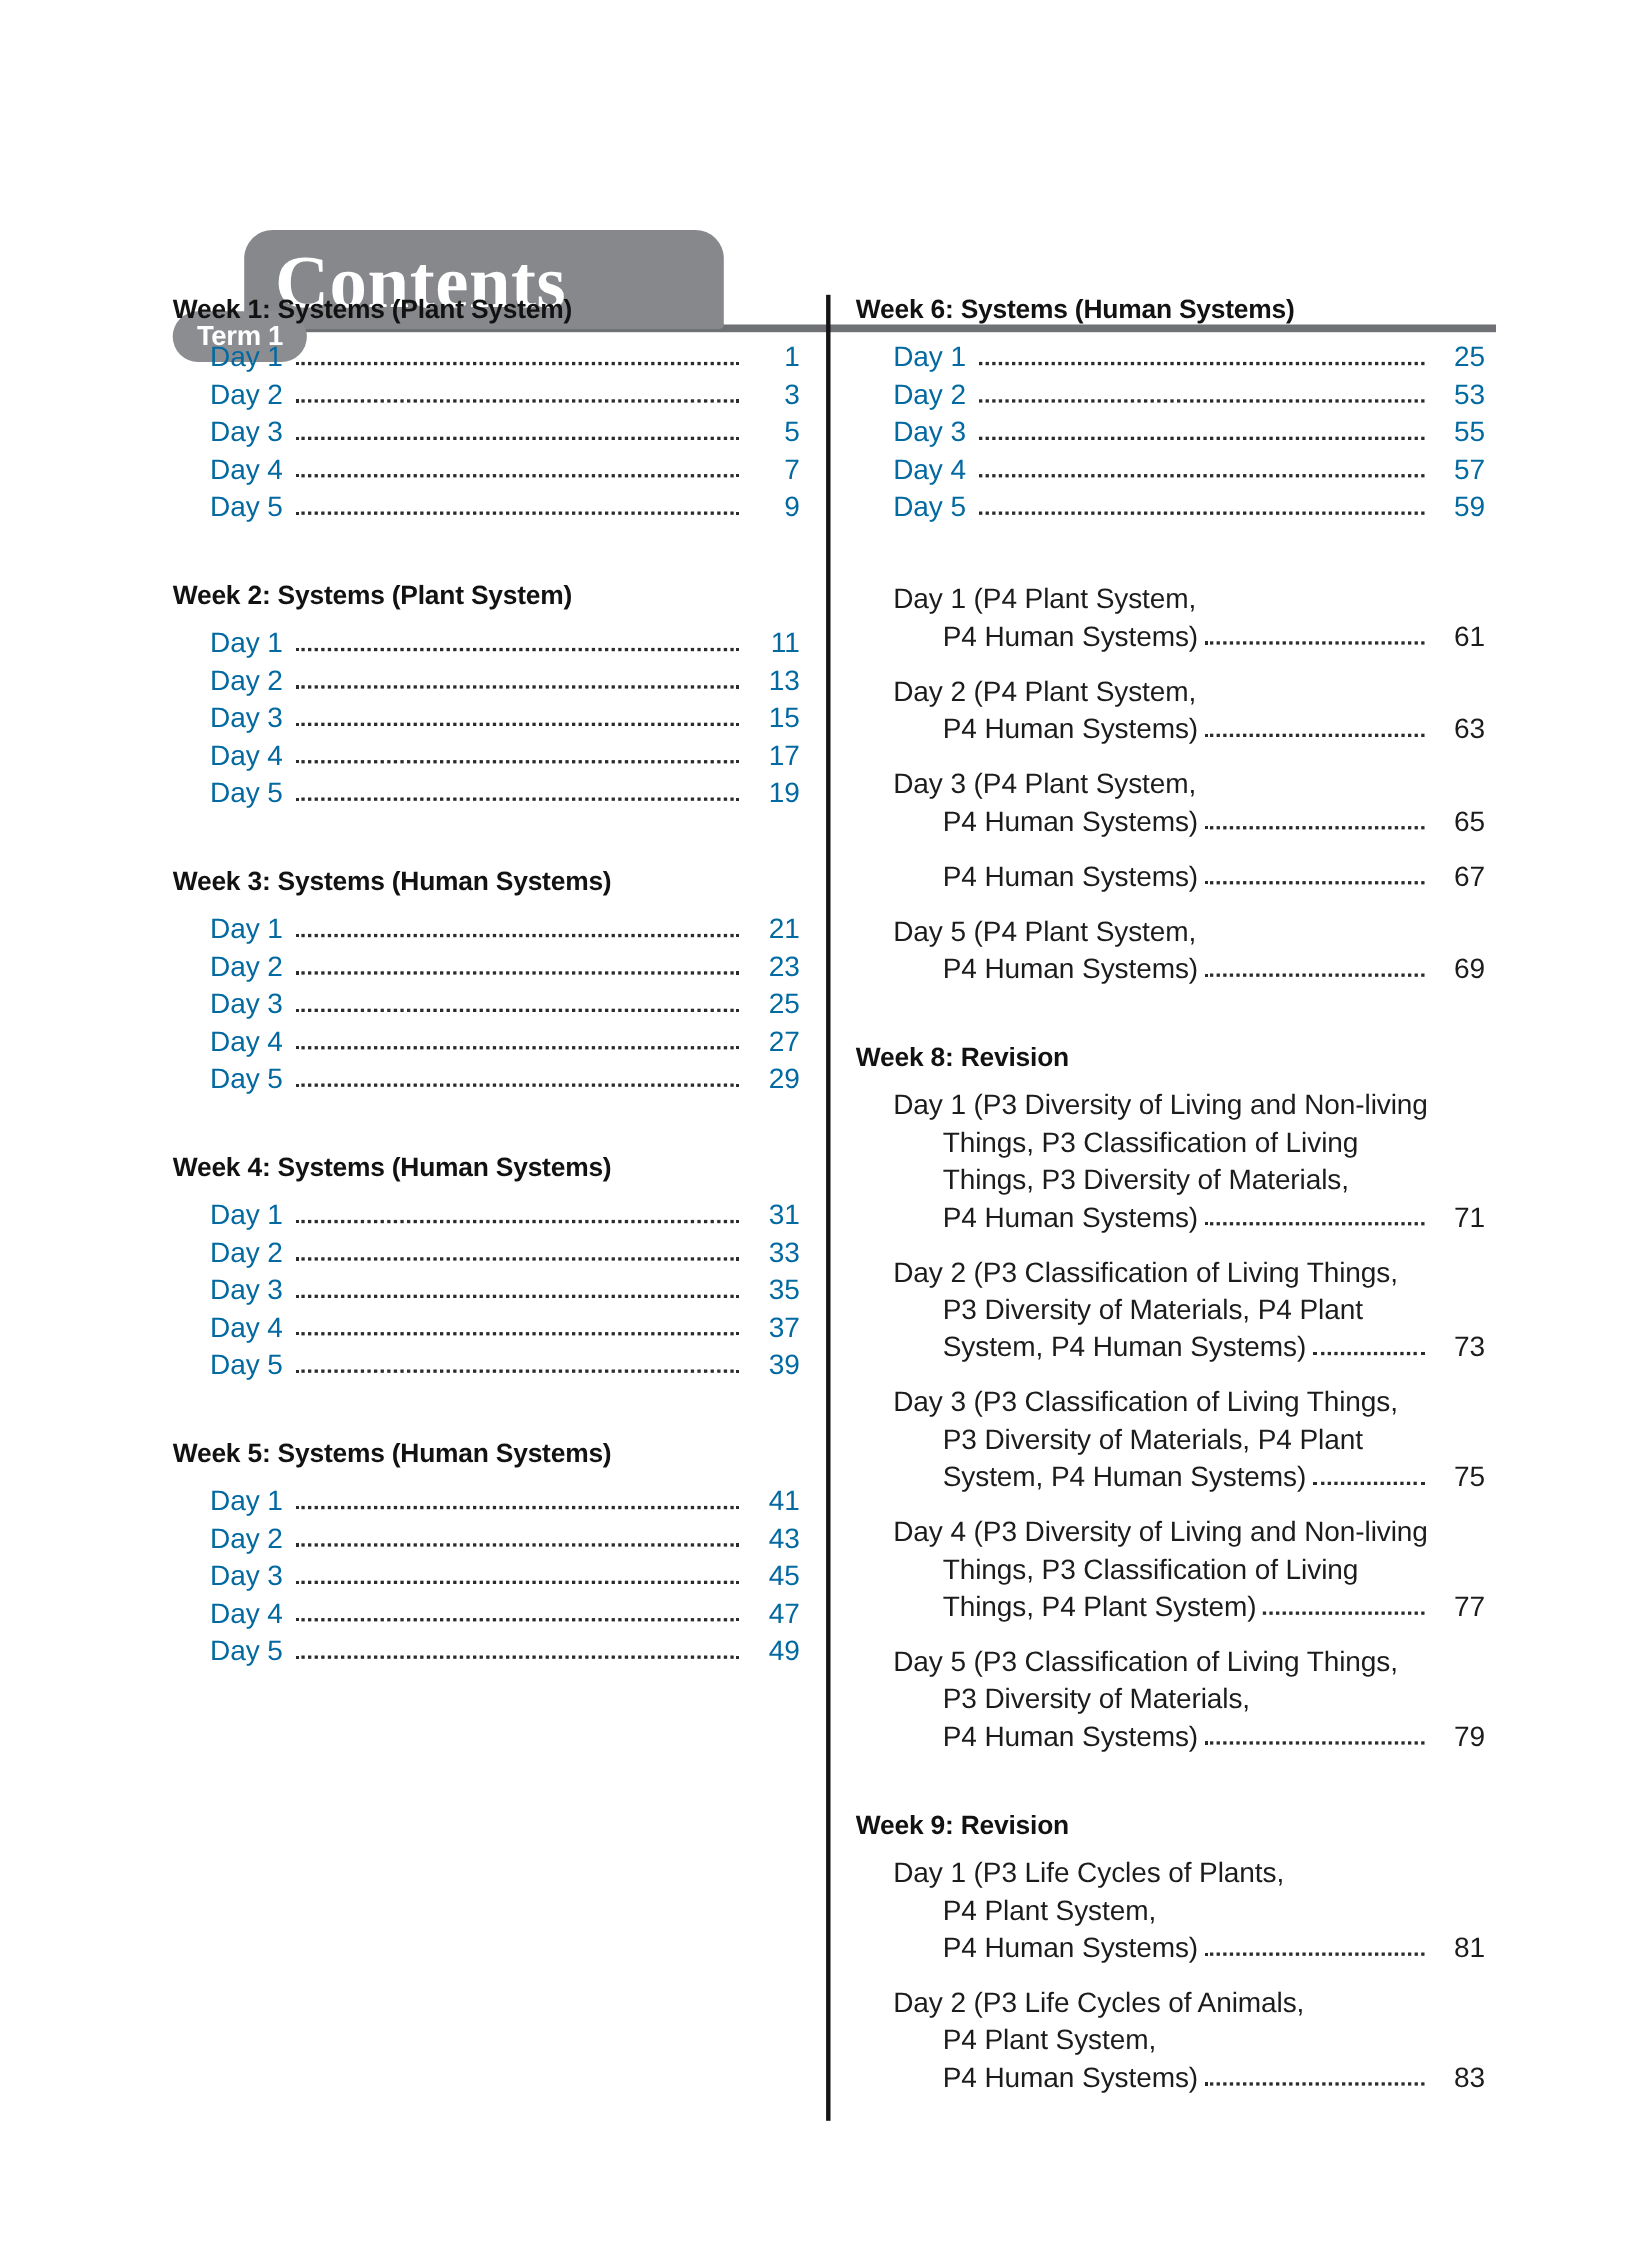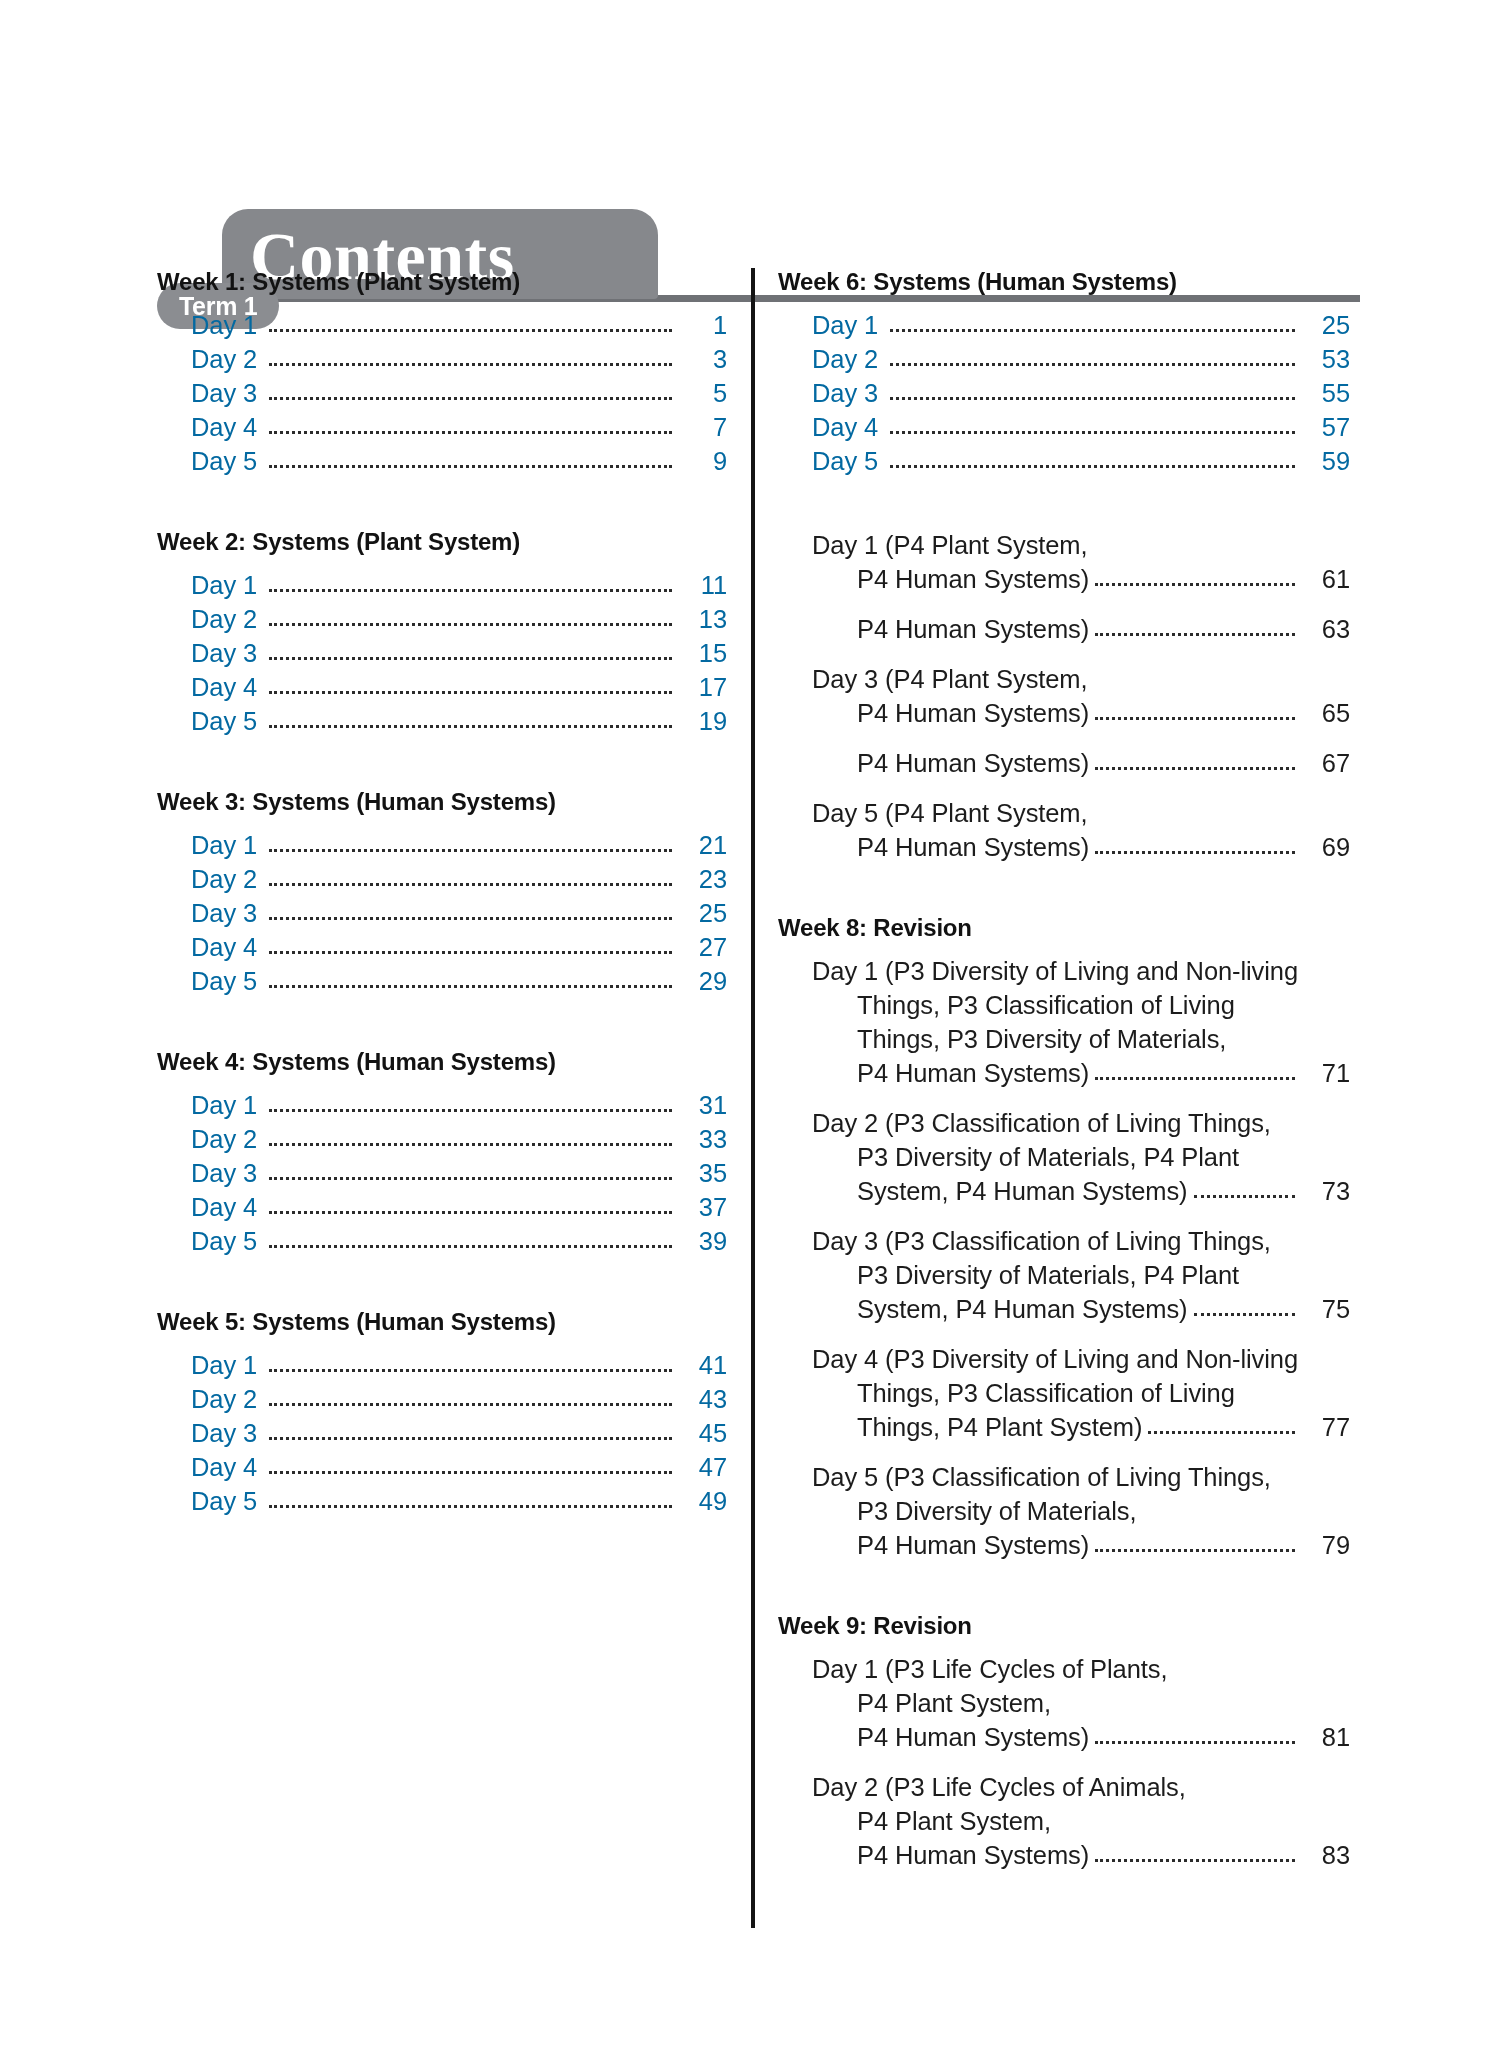--- a/index.html
+++ b/index.html
@@ -375,20 +375,24 @@
               <span class="ml-text">Day 1 (P4 Plant System,</span>
               <span class="filler"></span>
             </div>
             <div class="ml-line cont last" style="line-height: 34px;">
               <span class="ml-text">P4 Human Systems)</span>
               <span class="leader"></span>
               <span class="ml-page">61</span>
             </div>
           </div>
           <div class="entry-multi" style="margin-bottom: 16px;">
+            <div class="ml-line first" style="line-height: 34px;">
+              <span class="ml-text">Day 2 (P4 Plant System,</span>
+              <span class="filler"></span>
+            </div>
             <div class="ml-line cont last" style="line-height: 34px;">
               <span class="ml-text">P4 Human Systems)</span>
               <span class="leader"></span>
               <span class="ml-page">63</span>
             </div>
           </div>
           <div class="entry-multi" style="margin-bottom: 16px;">
             <div class="ml-line first" style="line-height: 34px;">
               <span class="ml-text">Day 3 (P4 Plant System,</span>
               <span class="filler"></span>

